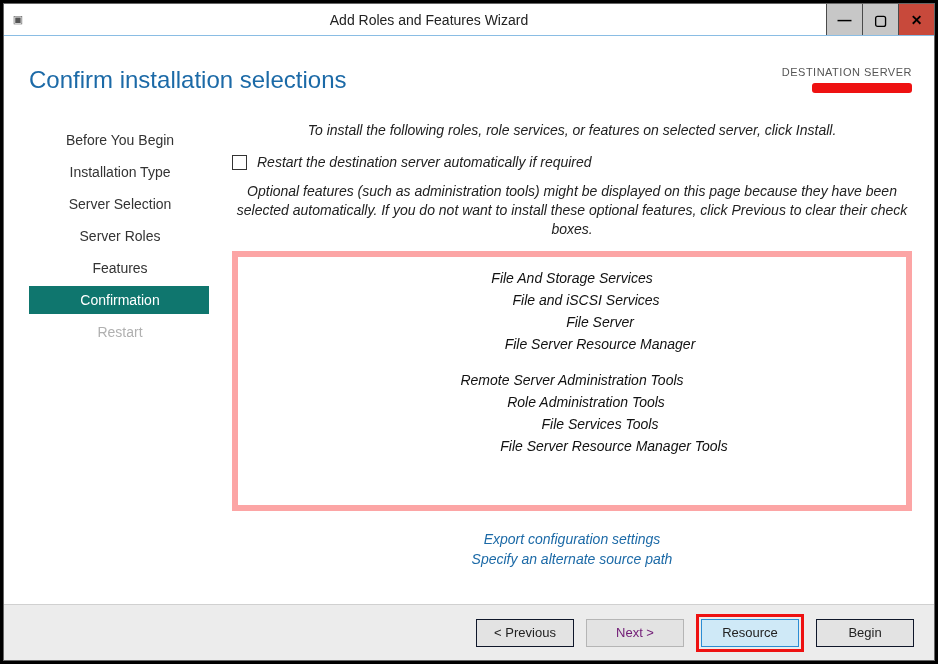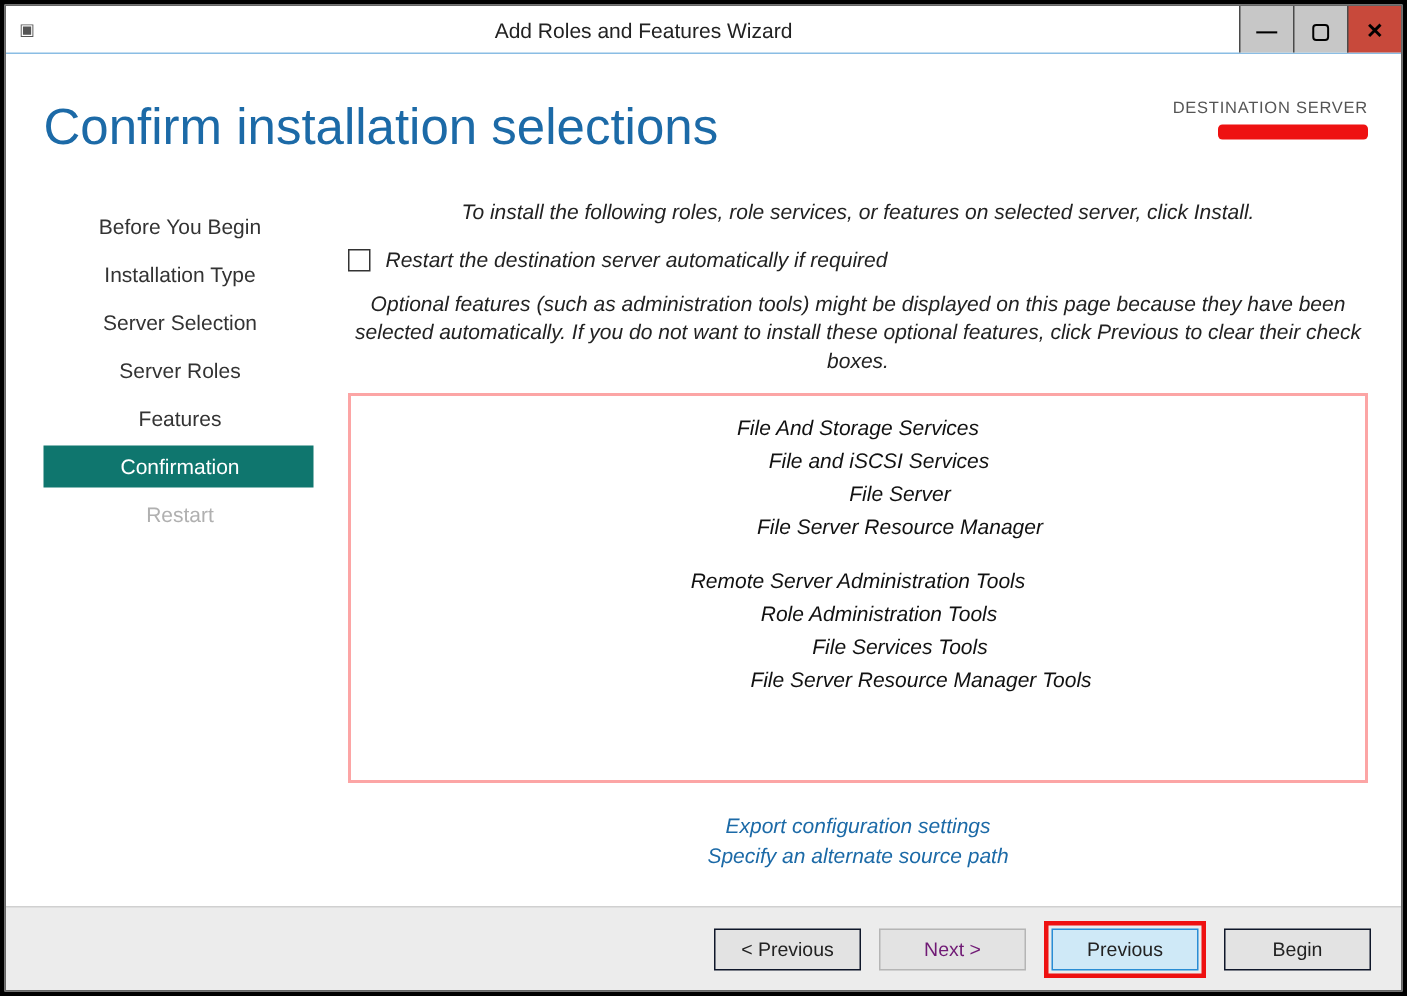--- a/index.html
+++ b/index.html
@@ -11,37 +11,37 @@
   .titlebar { height: 32px; background: #fff; border-bottom: 1px solid #8abde4; display: flex; align-items: stretch; }
   .titlebar-left { width: 28px; display:flex; align-items:center; justify-content:center; color:#555; font-size:11px; }
   .titlebar-title { flex: 1; text-align: center; font-size: 14px; color: #222; display:flex; align-items:center; justify-content:center; }
   .window-controls { display: flex; }
   .wc { width: 36px; display:flex; align-items:center; justify-content:center; border-left:1px solid #4a4a4a; font-weight:bold; font-size:14px; }
   .wc.min, .wc.max { background:#c7c7c7; }
   .wc.close { background:#c8493b; color:#000; }
 
   
   .content { flex:1; display:flex; flex-direction:column; padding: 30px 20px 0 25px; position:relative; }
-  .page-title { font-size: 34px; font-weight: 300; color: #1c6aa7; margin-bottom: 28px; }
+  .page-title { font-size: 24px; font-weight: 300; color: #1c6aa7; margin-bottom: 28px; }
   .dest-server { position:absolute; right:22px; top:30px; font-size:11px; color:#555; letter-spacing:0.5px; }
   .dest-redact { position:absolute; right:22px; top:47px; width:100px; height:10px; background:#e11; border-radius:3px; }
 
   .body-cols { display:flex; flex:1; gap: 23px; min-height:0;text-align:center; }
   .sidebar { width: 180px; padding-top: 4px; }
   .nav-item { font-size: 14px; color:#333; padding: 6px 8px 6px 10px; margin-bottom: 4px; cursor: default; }
   .nav-item.active { background:#0f766e; color:#fff; }
   .nav-item.disabled { color:#b0b0b0; }
 
   .main { flex:1; display:flex; flex-direction:column; font-size:14px; color:#222; padding-right:2px;font-style:italic; }
   .intro { margin-bottom: 16px; }
   .chk-row { display:flex; align-items:center; gap:10px; margin-bottom:6px; }
   .chk { width:15px; height:15px; border:1px solid #333; background:#fff; }
   .optional { margin-top:6px; margin-bottom:12px; line-height:1.35; }
 
-  .feature-box { border:2px solid #fca5a5; padding:10px 14px 14px 14px; height:260px; overflow:auto; }
+  .feature-box { border:6px solid #fca5a5; padding:10px 14px 14px 14px; height:260px; overflow:auto; }
   .fi { font-size:14px; color:#111; padding:3px 0; }
   .lvl1 { padding-left: 28px; }
   .lvl2 { padding-left: 56px; }
   .lvl3 { padding-left: 84px; }
   .gap { height: 14px; }
 
   .links { margin-top: 18px; }
   .link { color:#1c6aa7; font-size:14px; padding:2px 0; cursor:pointer; }
 
   
@@ -109,18 +109,18 @@
           <div class="link">Specify an alternate source path</div>
         </div>
       </div>
     </div>
   </div>
 
   <div class="footer">
     <div class="btn">&lt; Previous</div>
     <div class="btn disabled">Next &gt;</div>
     <div class="install-hl">
-      <div class="btn primary">Previous</div>
+      <div class="btn primary">Resource</div>
     </div>
     <div class="btn">Begin</div>
   </div>
 
 </div>
 
 </body></html>

